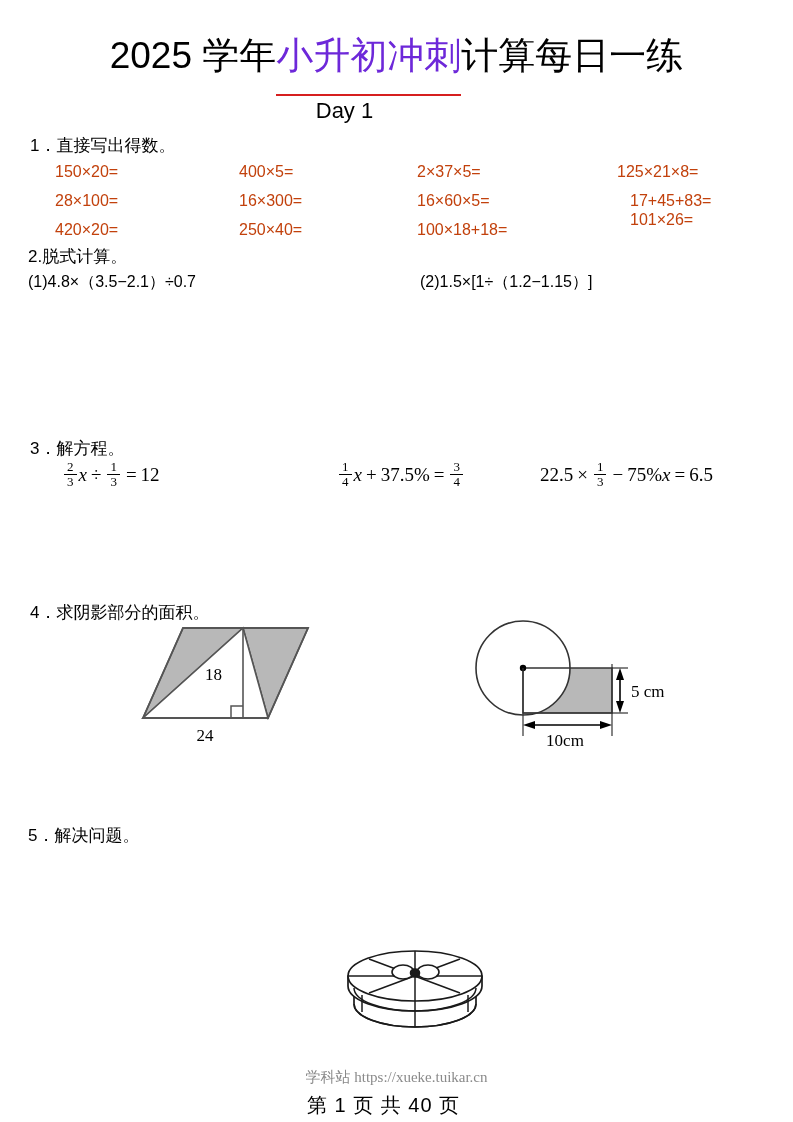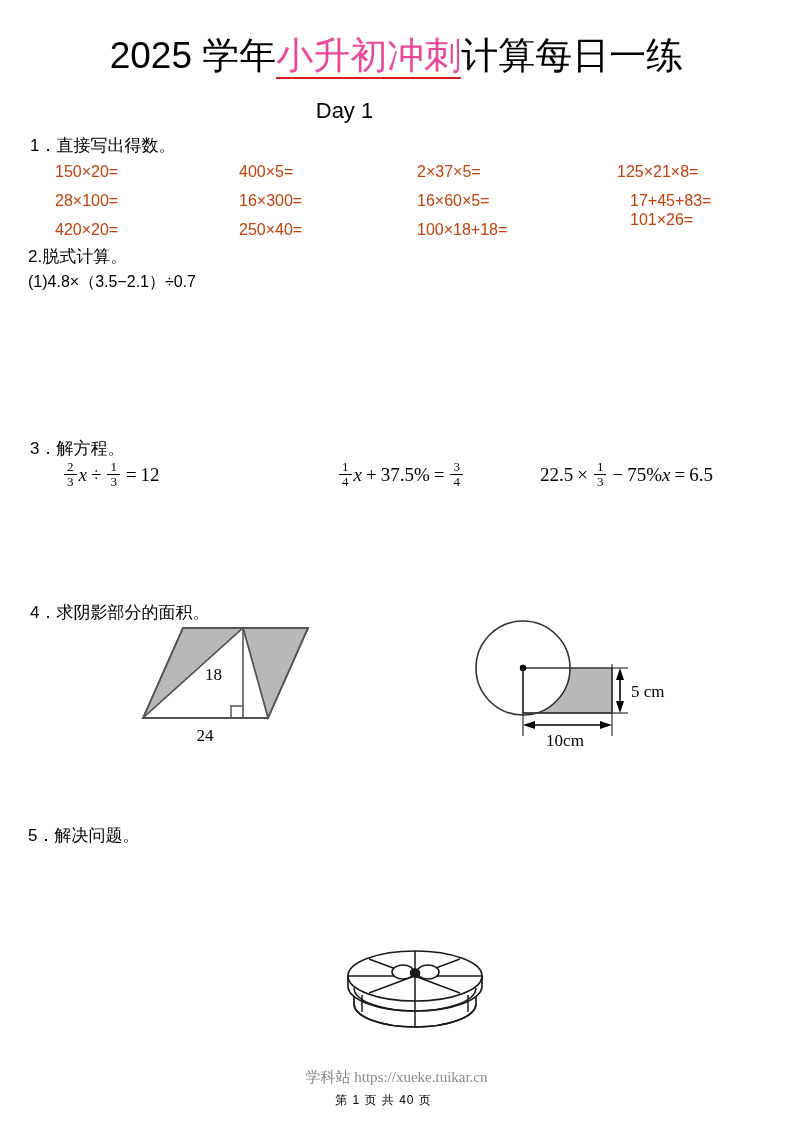--- a/index.html
+++ b/index.html
@@ -29,23 +29,23 @@
   }
   .main-title {
     font-size: 37px;
     font-weight: 400;
     letter-spacing: 0px;
     line-height: 1.1;
     white-space: nowrap;
   }
   .t-black { color: #000000; }
   .t-red {
-    color: #ec4899;
+    color: #6d28d9;
     border-bottom: 2px double #d61f1f;
-    padding-bottom: 1px;
+    padding-bottom: 18px;
   }
   .day-line {
     position: absolute;
     top: 98px;
     left: 0;
     width: 689px;
     text-align: center;
     font-size: 22px;
     color: #000;
   }
@@ -123,21 +123,21 @@
     font-size: 15px;
     color: #8a8a8a;
     font-family: Liberation Serif, serif;
   }
   .footer-page {
     position: absolute;
     top: 1092px;
     left: 0;
     width: 767px;
     text-align: center;
-    font-size: 12px;
+    font-size: 20px;
     color: #000;
     letter-spacing: 1px;
   }
 </style>
 </head>
 <body>
 
 <div id="page">
 
   <div class="title-wrap">
@@ -159,20 +159,21 @@
   <div class="s1-cell" style="top:192px; left:417px;">16×60×5=</div>
   <div class="s1-cell" style="top:192px; left:630px;">17+45+83=</div>
 
   <div class="s1-cell" style="top:221px; left:55px;">420×20=</div>
   <div class="s1-cell" style="top:221px; left:239px;">250×40=</div>
   <div class="s1-cell" style="top:221px; left:417px;">100×18+18=</div>
   <div class="s1-cell" style="top:211px; left:630px;">101×26=</div>
 
   <div class="sec-head" style="top:245px; left:28px;">2.脱式计算。</div>
   <div class="s2-item" style="top:272px; left:28px;">(1)4.8×（3.5−2.1）÷0.7</div>
+  <div class="s2-item" style="top:272px; left:420px;">(2)1.5×[1÷（1.2−1.15）]</div>
 
   <div class="sec-head" style="top:437px; left:30px;">3．解方程。</div>
 
   <div class="eq" style="top:461px; left:62px;">
     <span class="frac">
       <span class="num">2</span>
       <span class="den">3</span>
     </span>
     <span class="it">x</span>
     <span class="op">÷</span>

